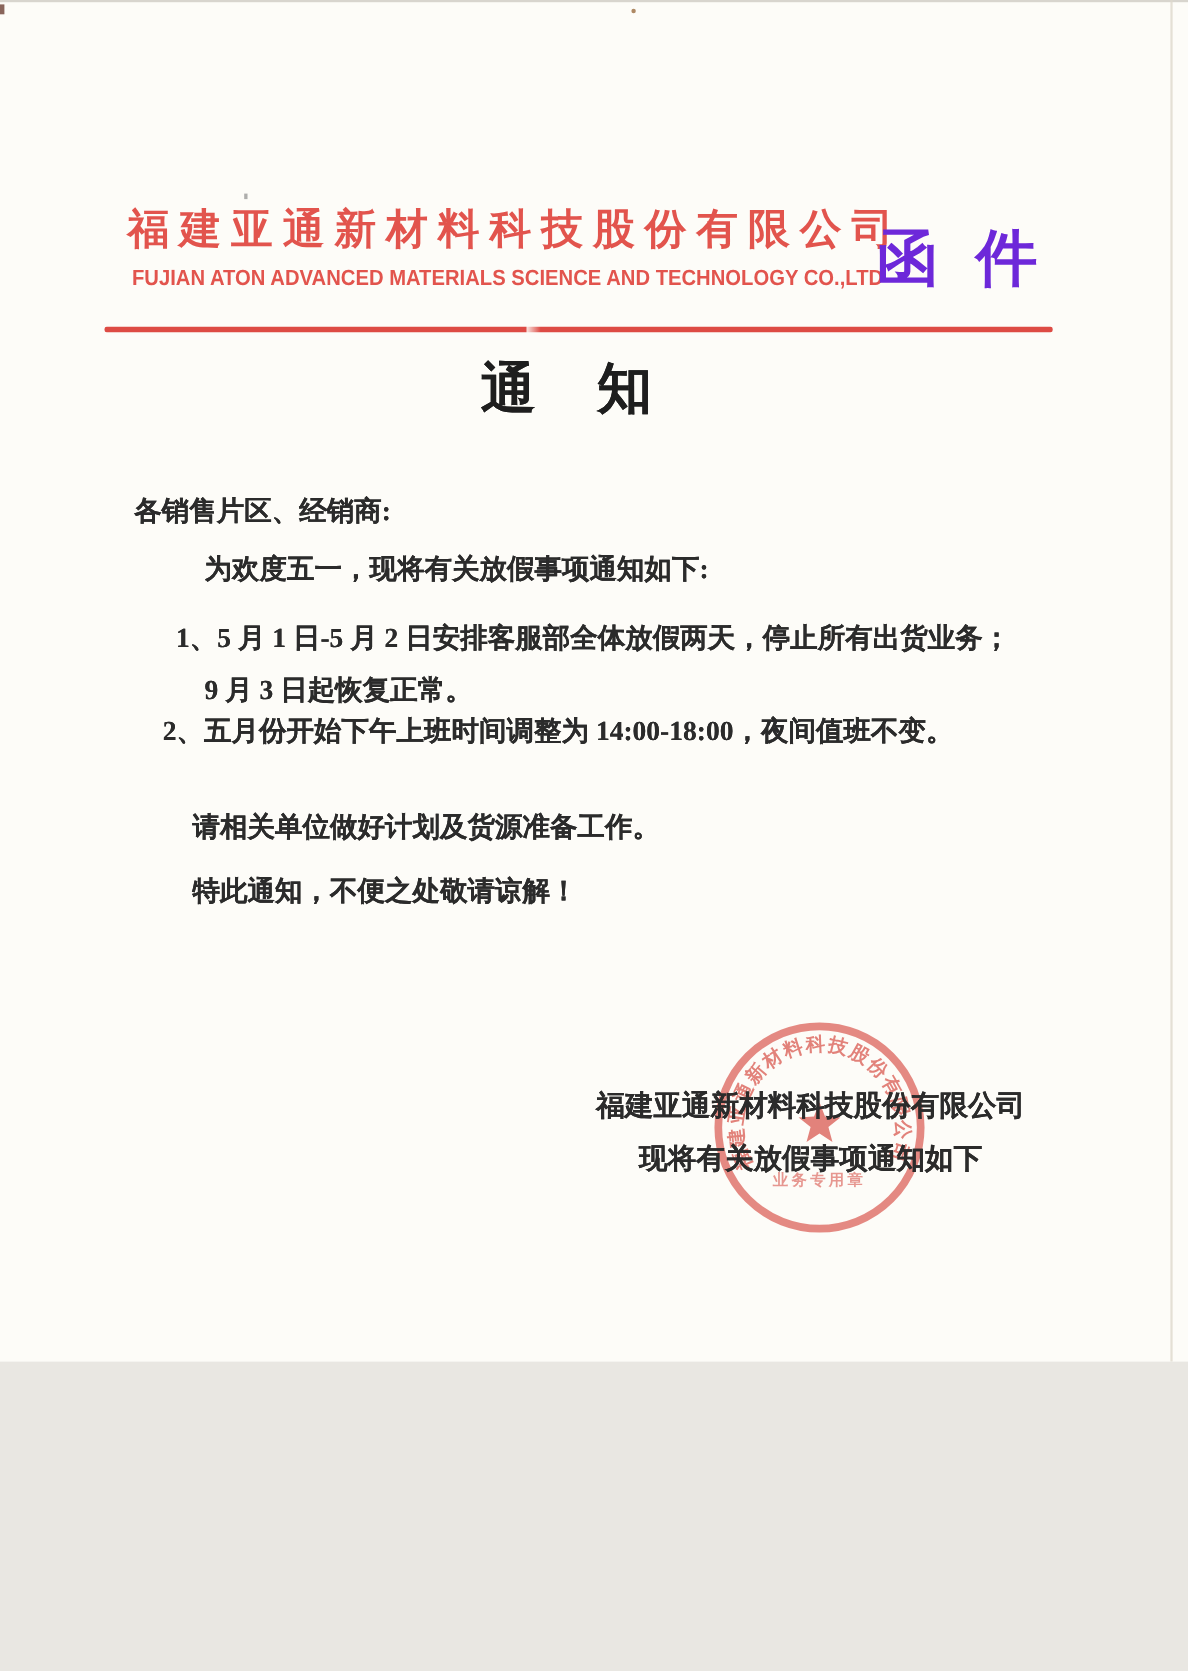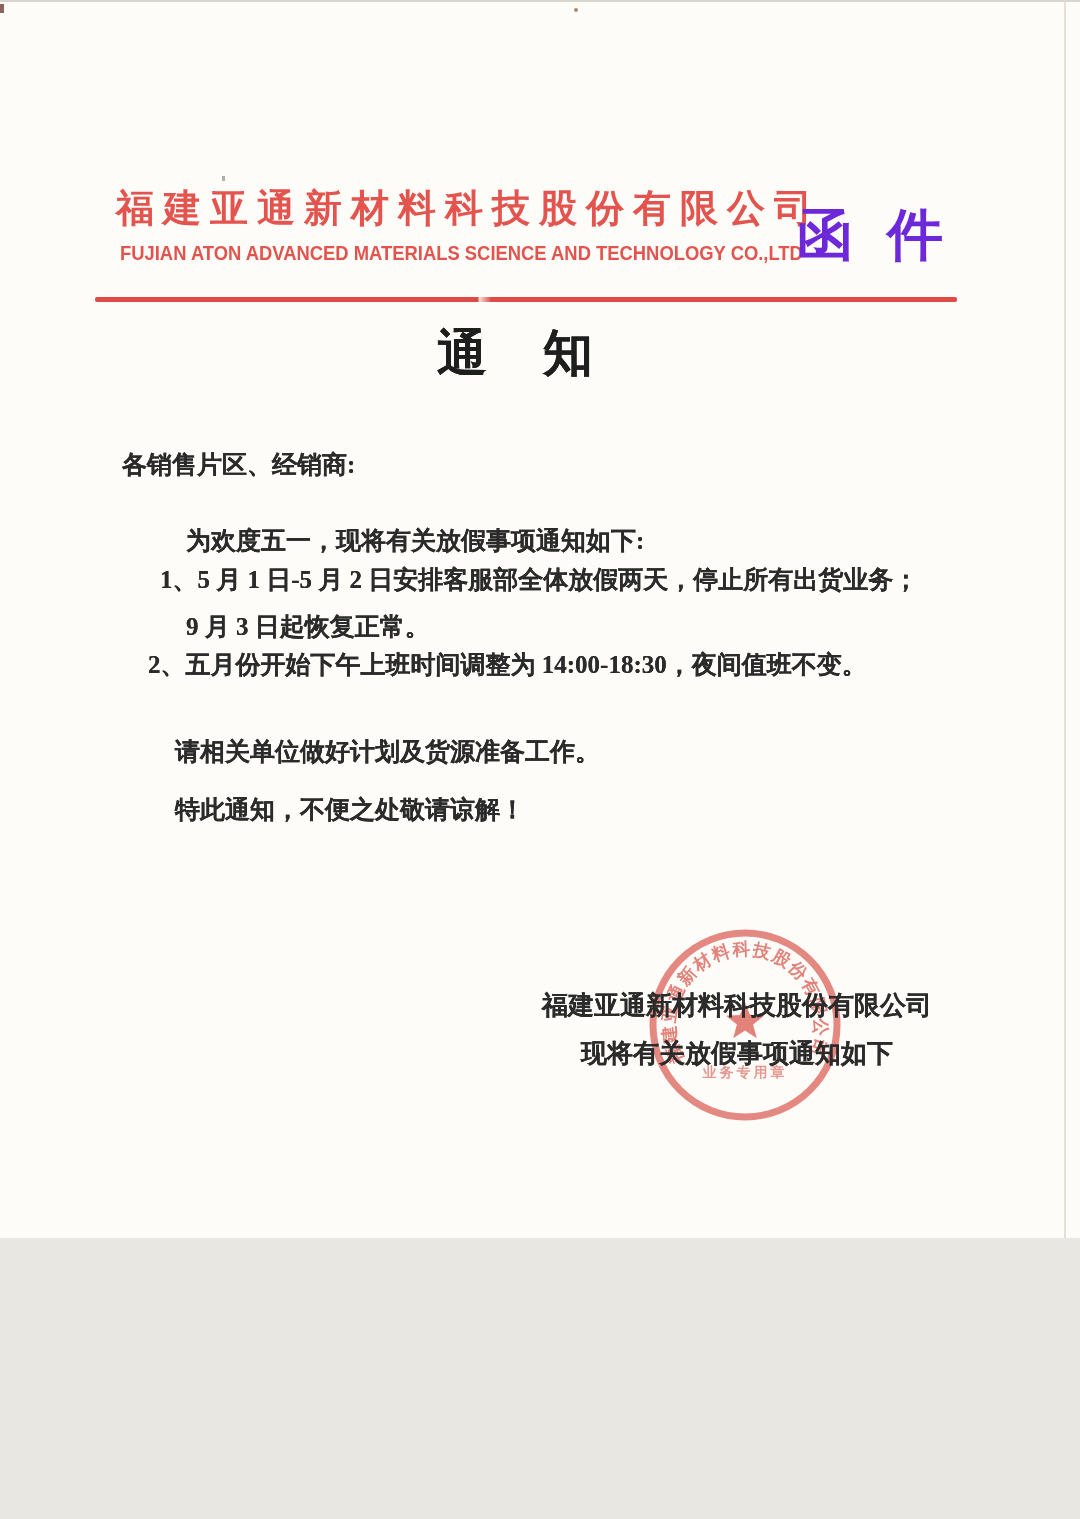--- a/index.html
+++ b/index.html
@@ -38,21 +38,21 @@
   .rule-bottom { left:100px; top:1269px; width:858px; height:4px; }
   
   .doc-title {
     left:437px; top:320px; font-size:50px; font-weight:bold;
     letter-spacing:56px; white-space:nowrap; color:#1e1e1e;
     text-shadow:0 0 .5px #1e1e1e;
   }
   
   .line { font-size:25px; font-weight:600; white-space:nowrap; text-shadow:0 0 .4px #2b2b2b; }
   .salutation { left:122px; top:448px; }
-  .intro      { left:186px; top:524px; }
+  .intro      { left:186px; top:500px; }
   .item-1a    { left:148px; top:563px;margin-left:12px; }
   .item-1b    { left:186px; top:610px; }
   .item-2a    { left:148px; top:648px; }
   .request    { left:175px; top:735px; }
   .closing    { left:175px; top:793px; }
   
   .sig-block { left:537px; top:988px; width:400px; text-align:center; z-index:3; }
   .sig-line { font-size:26px; font-weight:600; white-space:nowrap; text-shadow:0 0 .4px #2b2b2b; margin-bottom:13px; }
   
   .seal { left:645px; top:925px; width:200px; height:200px; z-index:2; opacity:.85; }
@@ -74,21 +74,21 @@
   <div class="abs rule rule-top"></div>
 
   <div class="abs line salutation">各销售片区、经销商:</div>
 
   <div class="abs doc-title">通知</div>
   <div class="abs line intro">为欢度五一，现将有关放假事项通知如下:</div>
 
   <div class="abs line item-1a"><span>1、</span><span>5 月 1 日-5 月 2 日安排客服部全体放假两天，停止所有出货业务；</span></div>
   <div class="abs line item-1b">9 月 3 日起恢复正常。</div>
 
-  <div class="abs line item-2a"><span>2、</span><span>五月份开始下午上班时间调整为 14:00-18:30，夜间值班不变。</span></div>
+  <div class="abs line item-2a"><span>2、</span><span>五月份开始下午上班时间调整为 14:00-18:00，夜间值班不变。</span></div>
 
   <div class="abs line request">请相关单位做好计划及货源准备工作。</div>
   <div class="abs line closing">特此通知，不便之处敬请谅解！</div>
 
   <svg class="abs seal" viewBox="0 0 200 200">
     <defs>
       <path id="sealArc" d="M 39.4 135 A 70 70 0 1 1 160.6 135" fill="none"></path>
     </defs>
     <circle cx="100" cy="100" r="92" fill="none" stroke="#d8544b" stroke-width="7" opacity="0.8"></circle>
     <text font-size="17.5" font-weight="bold" fill="#d8544b" opacity="0.85" letter-spacing="2" font-family="Liberation Serif, serif" textLength="288">

